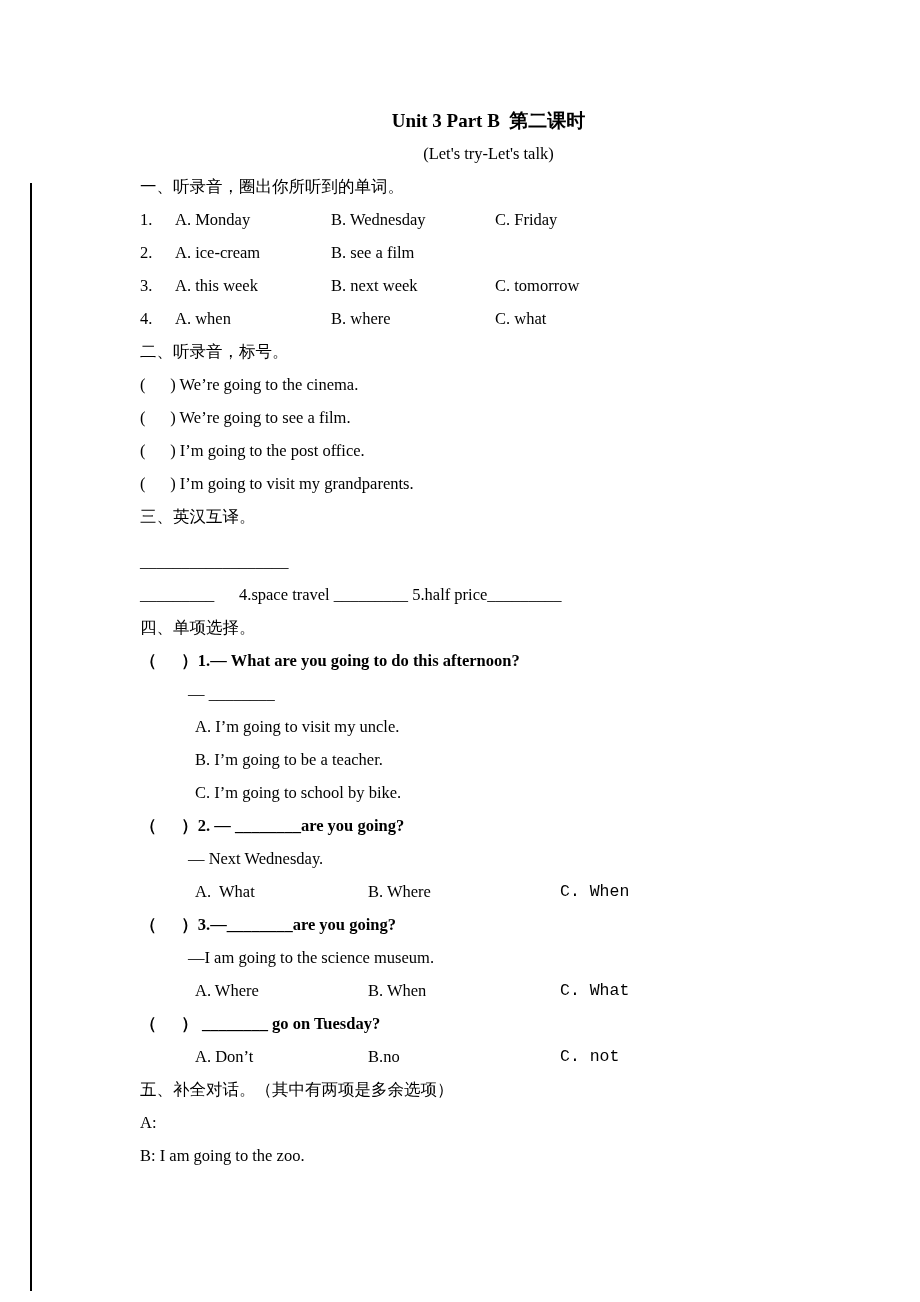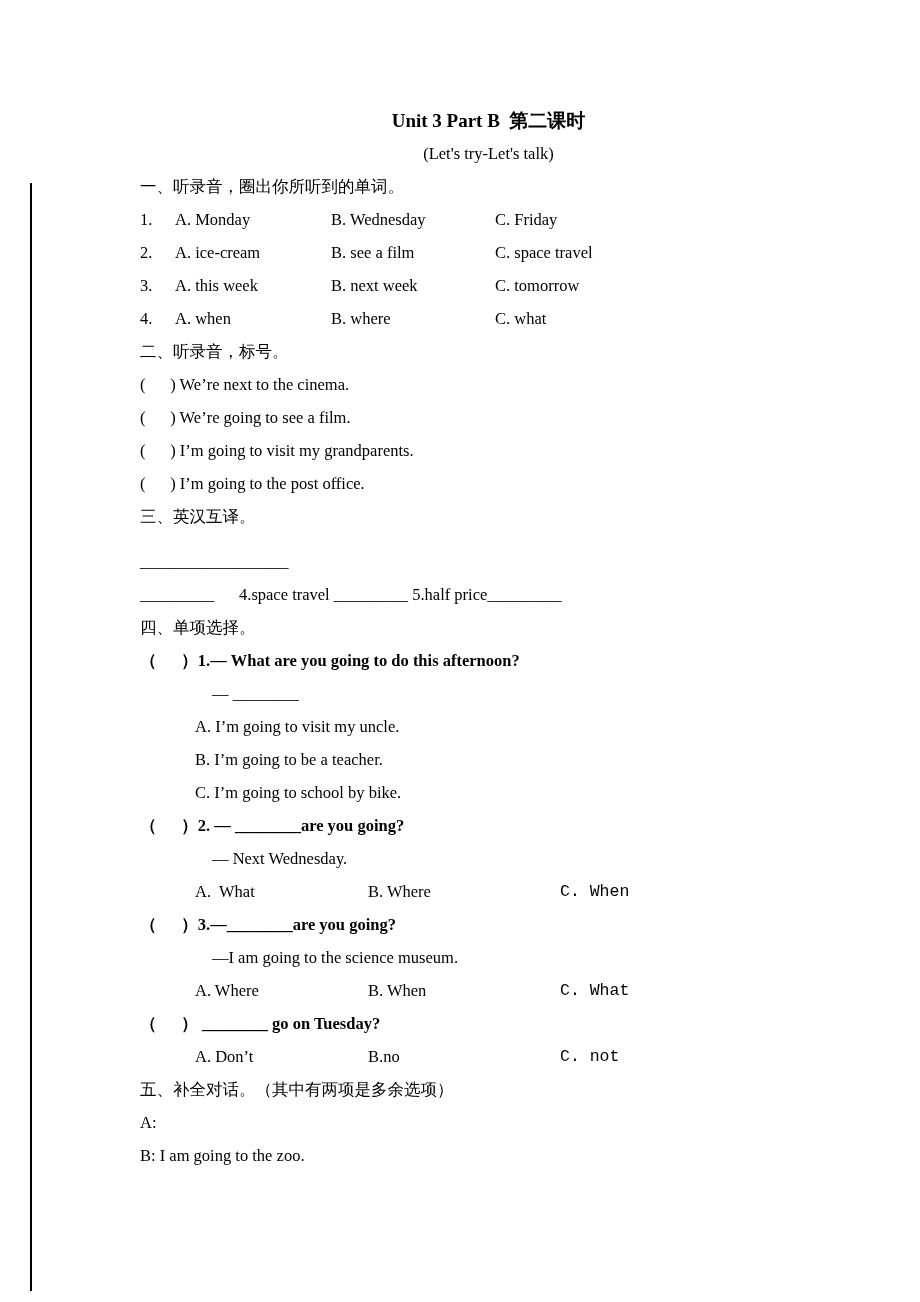--- a/index.html
+++ b/index.html
@@ -40,21 +40,21 @@
   }
   .wrow{
     display:flex;
     line-height:33px;
   }
   .wrow .num{width:35px;white-space:pre-wrap;}
   .wrow .ca{width:156px;white-space:pre-wrap;}
   .wrow .cb{width:164px;white-space:pre-wrap;}
   .wrow .cc{flex:1;white-space:pre-wrap;}
   .indent-q{font-weight:bold;}
-  .indent-ans{margin-left:72px;}
+  .indent-ans{margin-left:48px;}
   .indent-opt{margin-left:55px;}
   .opt3{
     display:flex;
     line-height:33px;
     margin-left:55px;
     align-items:center;
   }
   .opt3 .o1{width:173px;white-space:pre-wrap;}
   .opt3 .o2{width:192px;white-space:pre-wrap;}
   .opt3 .o3{flex:1;white-space:pre-wrap;font-family:Liberation Mono, monospace;}
@@ -75,40 +75,39 @@
     <div class="wrow">
       <span class="num">1.</span>
       <span class="ca">A. Monday</span>
       <span class="cb">B. Wednesday</span>
       <span class="cc">C. Friday</span>
     </div>
     <div class="wrow">
       <span class="num">2.</span>
       <span class="ca">A. ice-cream</span>
       <span class="cb">B. see a film</span>
-      <span class="cc">C. space travel</span>
     </div>
     <div class="wrow">
       <span class="num">3.</span>
       <span class="ca">A. this week</span>
       <span class="cb">B. next week</span>
       <span class="cc">C. tomorrow</span>
     </div>
     <div class="wrow">
       <span class="num">4.</span>
       <span class="ca">A. when</span>
       <span class="cb">B. where</span>
       <span class="cc">C. what</span>
     </div>
 
     <div class="line">二、听录音，标号。</div>
-    <div class="line">(      ) We’re next to the cinema.</div>
+    <div class="line">(      ) We’re going to the cinema.</div>
     <div class="line">(      ) We’re going to see a film.</div>
+    <div class="line">(      ) I’m going to the post office.</div>
     <div class="line">(      ) I’m going to visit my grandparents.</div>
-    <div class="line">(      ) I’m going to the post office.</div>
 
     <div class="line">三、英汉互译。</div>
     <div class="line gap-top">__________________</div>
     <div class="line">_________      4.space travel _________ 5.half price_________</div>
 
     <div class="line">四、单项选择。</div>
 
     <div class="line indent-q">（      ）1.— What are you going to do this afternoon?</div>
     <div class="line indent-ans">— ________</div>
     <div class="line indent-opt">A. I’m going to visit my uncle.</div>

